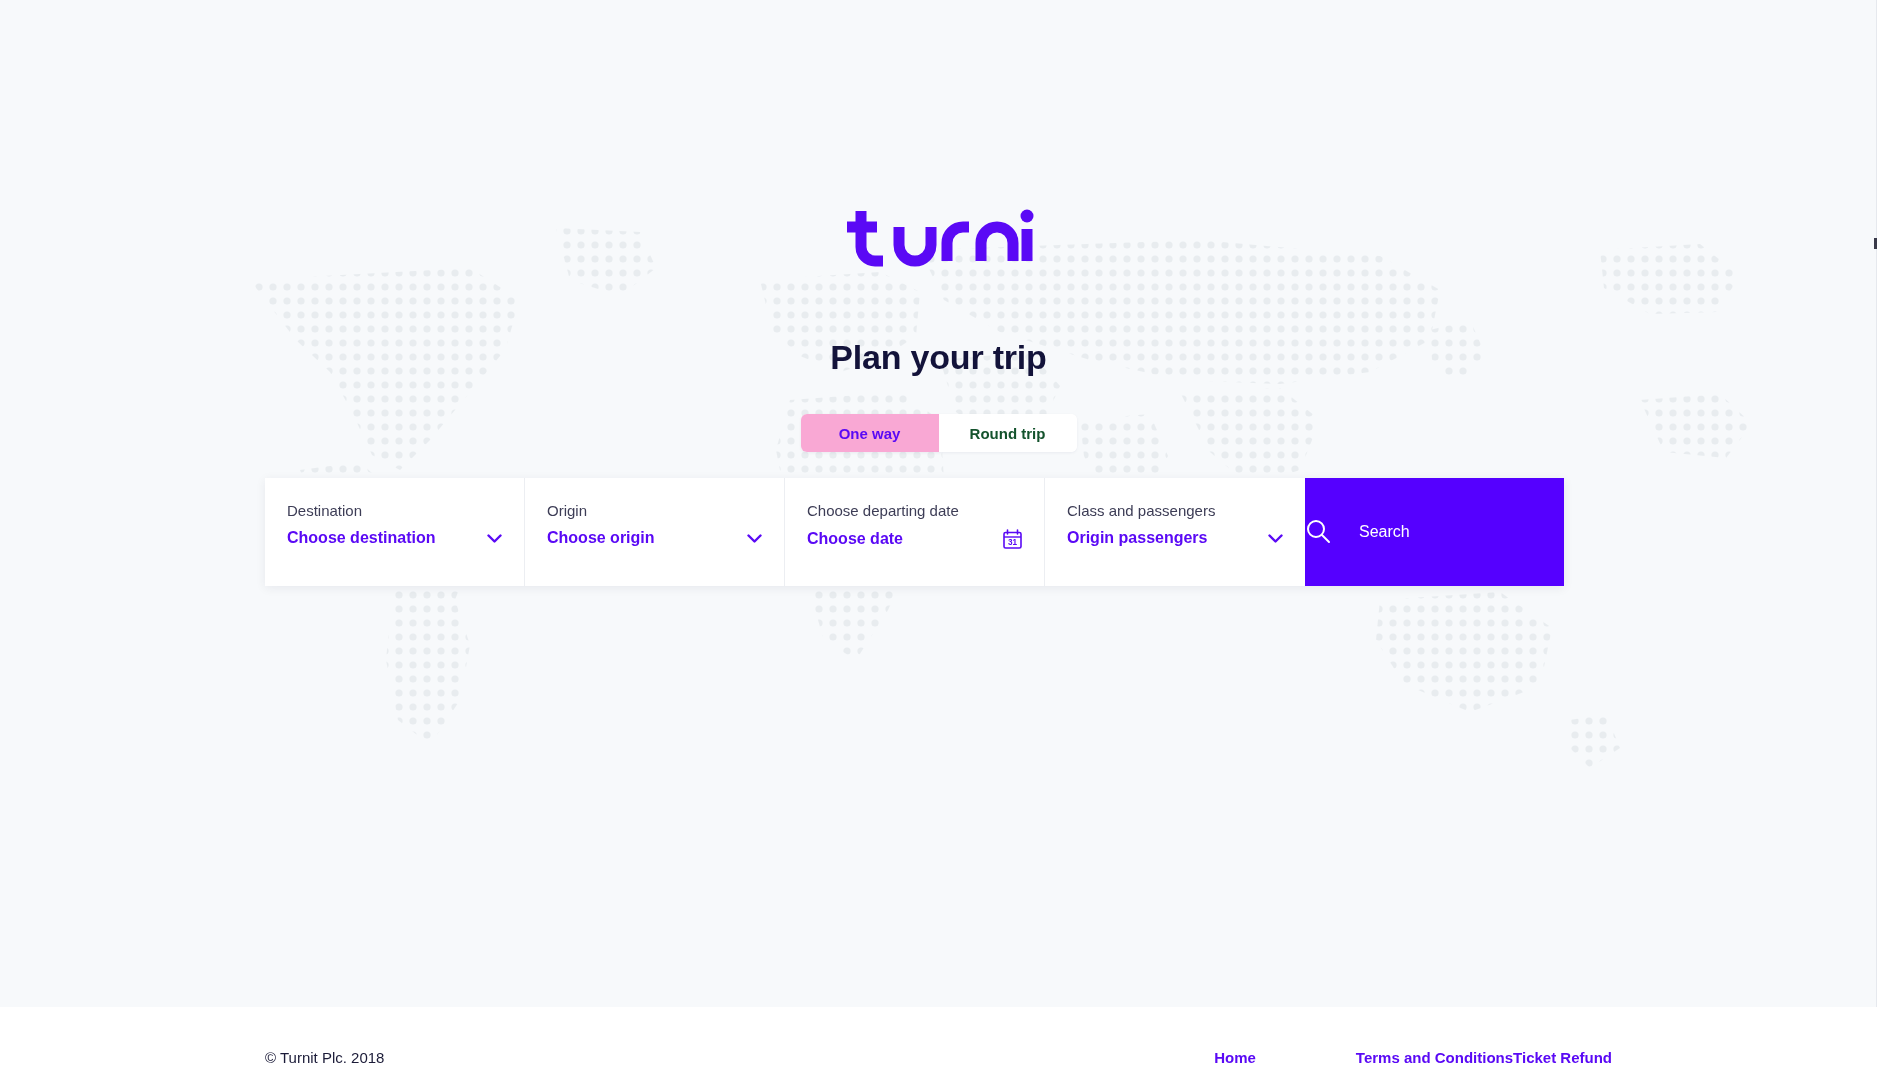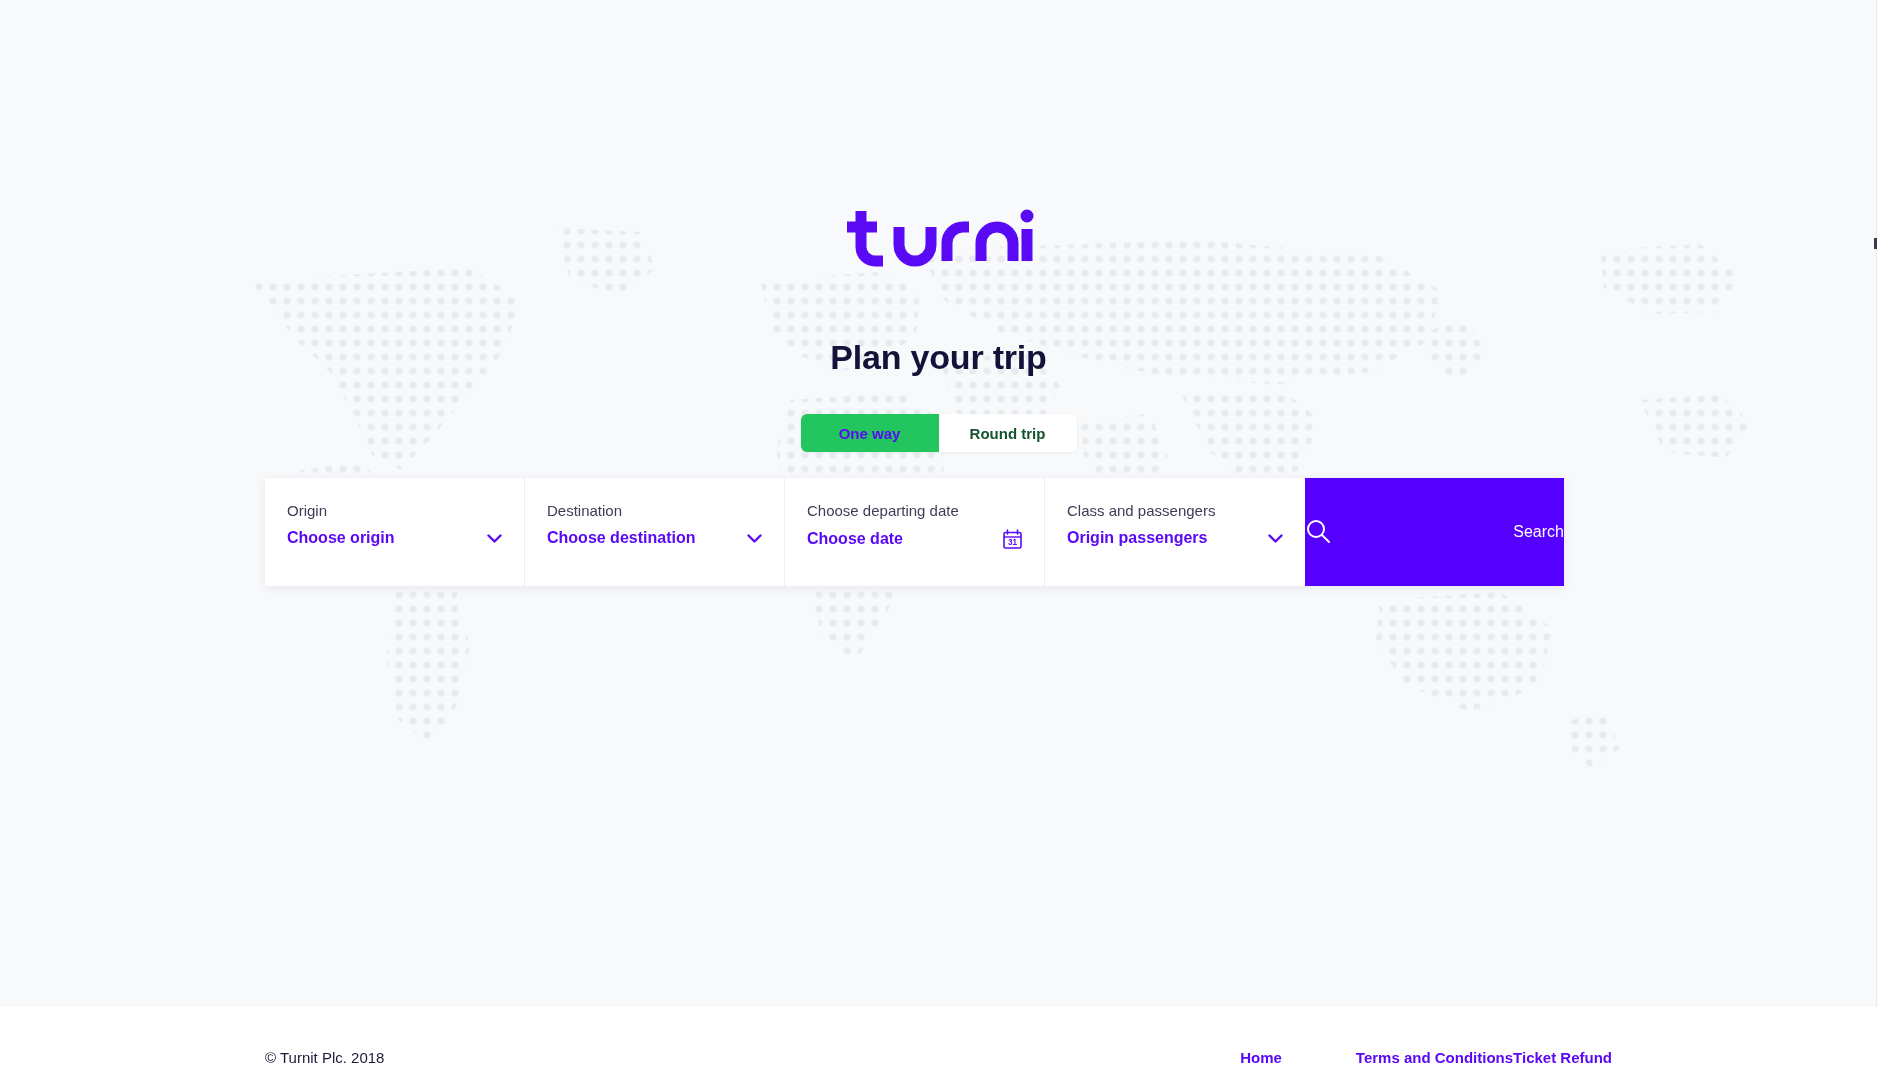--- a/index.html
+++ b/index.html
@@ -93,21 +93,21 @@
     justify-content: center;
     font-size: 15px;
     font-weight: 600;
     cursor: pointer;
     background: #ffffff;
     color: #14532d;
     border: none;
     font-family: "Liberation Sans", sans-serif;
   }
   .tab.active {
-    background: #22c55e;
+    background: #f9a8d4;
     color: #5a09f5;
   }
 
   
   .search-card {
     position: absolute;
     top: 478px;
     left: 265px;
     width: 1299px;
     height: 108px;
@@ -155,21 +155,21 @@
     margin-left: 8px;
     cursor: pointer;
   }
 
   .search-button {
     flex: 1 1 auto;
     background: #5500ff;
     border: none;
     display: flex;
     align-items: center;
-    justify-content: space-between;
+    justify-content: flex-start;
     gap: 28px;
     cursor: pointer;
     color: #ffffff;
     font-family: "Liberation Sans", sans-serif;
   }
   .search-button-label {
     font-size: 16px;
     font-weight: 400;
     color: #ffffff;
   }
@@ -196,21 +196,21 @@
     gap: 0;
   }
   .footer-link {
     font-size: 15px;
     font-weight: 700;
     color: #5a09f5;
     text-decoration: none;
     cursor: pointer;
     white-space: nowrap;
   }
-  .footer-link:nth-child(1) { margin-right: 74px; }
+  .footer-link:nth-child(1) { margin-right: 100px; }
   .footer-link:nth-child(2) { }
 
   
   .edge-line {
     position: absolute;
     top: 0;
     right: 0;
     width: 1px;
     height: 1007px;
     background: #e6e9ee;
@@ -308,35 +308,35 @@
       <h1 class="page-title">Plan your trip</h1>
 
       <div class="tabs">
         <button class="tab active">One way</button>
         <button class="tab">Round trip</button>
       </div>
 
       <div class="search-card">
 
         <div class="field">
-          <div class="field-label">Origin</div>
+          <div class="field-label">Destination</div>
           <div class="field-value-row">
-            <span class="field-value">Choose origin</span>
+            <span class="field-value">Choose destination</span>
             <span class="field-icon">
               <svg width="15" height="9" viewBox="0 0 15 9" aria-hidden="true">
                 <path d="M1.5 1.5 L7.5 7.5 L13.5 1.5" fill="none" stroke="#5a09f5" stroke-width="2.4" stroke-linecap="round" stroke-linejoin="round"></path>
               </svg>
             </span>
           </div>
         </div>
 
         <div class="field">
-          <div class="field-label">Destination</div>
+          <div class="field-label">Origin</div>
           <div class="field-value-row">
-            <span class="field-value">Choose destination</span>
+            <span class="field-value">Choose origin</span>
             <span class="field-icon">
               <svg width="15" height="9" viewBox="0 0 15 9" aria-hidden="true">
                 <path d="M1.5 1.5 L7.5 7.5 L13.5 1.5" fill="none" stroke="#5a09f5" stroke-width="2.4" stroke-linecap="round" stroke-linejoin="round"></path>
               </svg>
             </span>
           </div>
         </div>
 
         <div class="field">
           <div class="field-label">Choose departing date</div>

